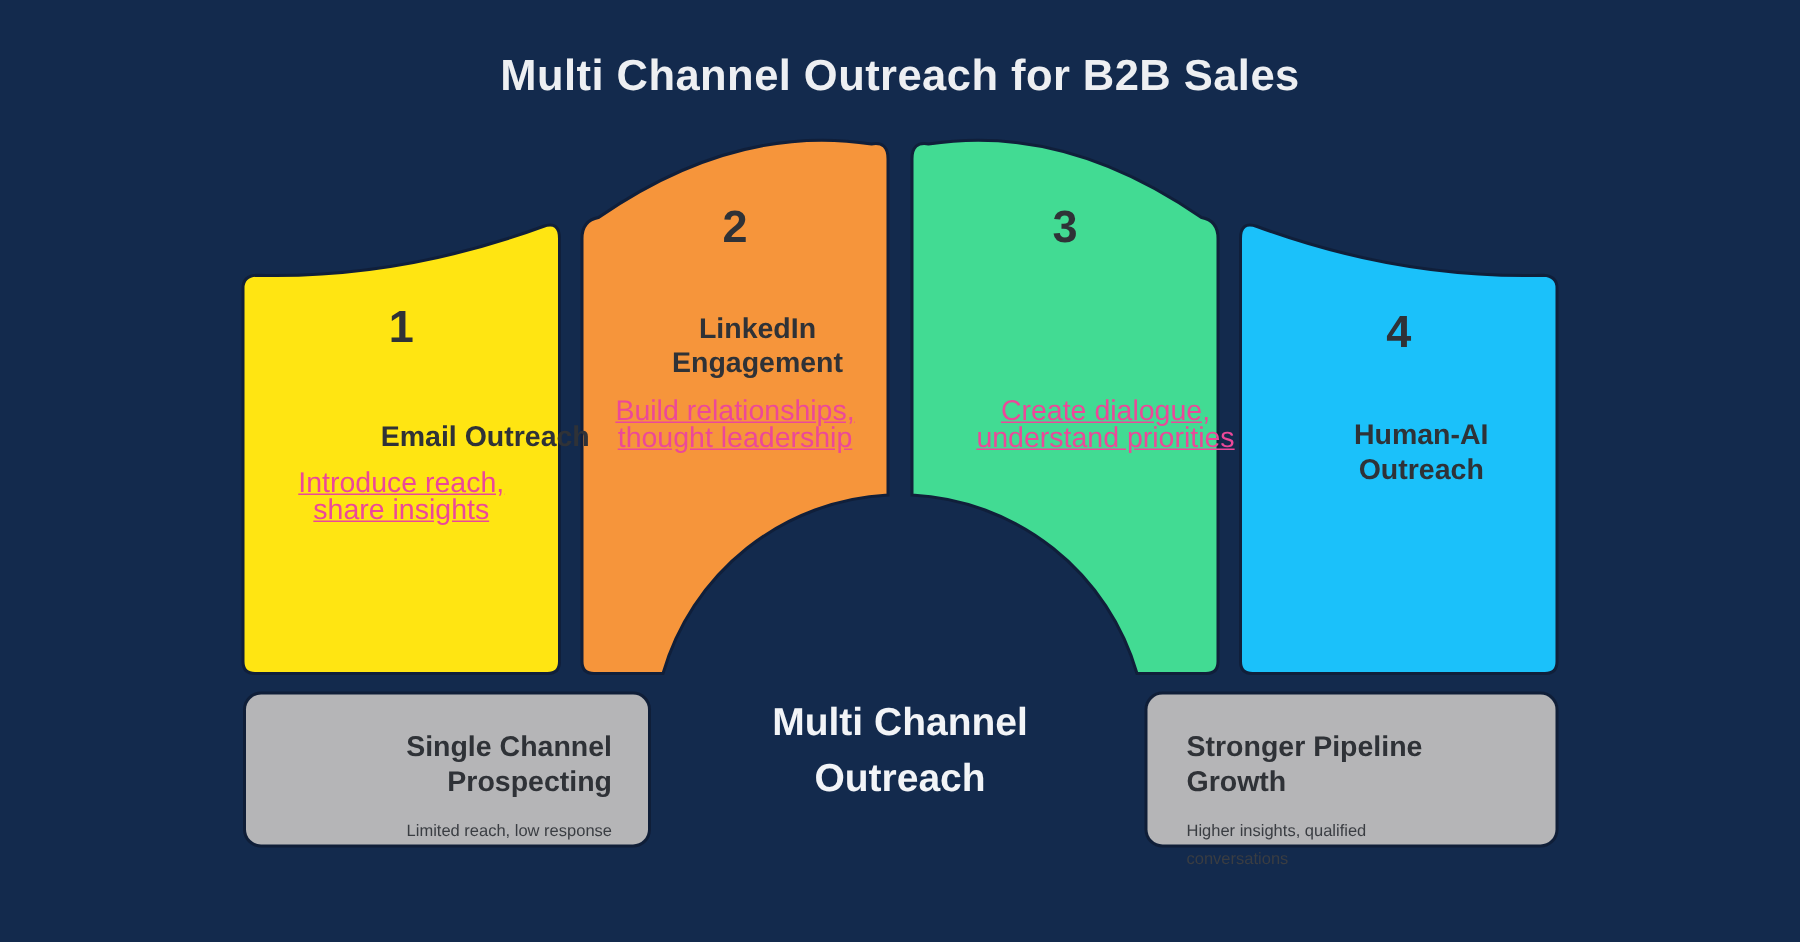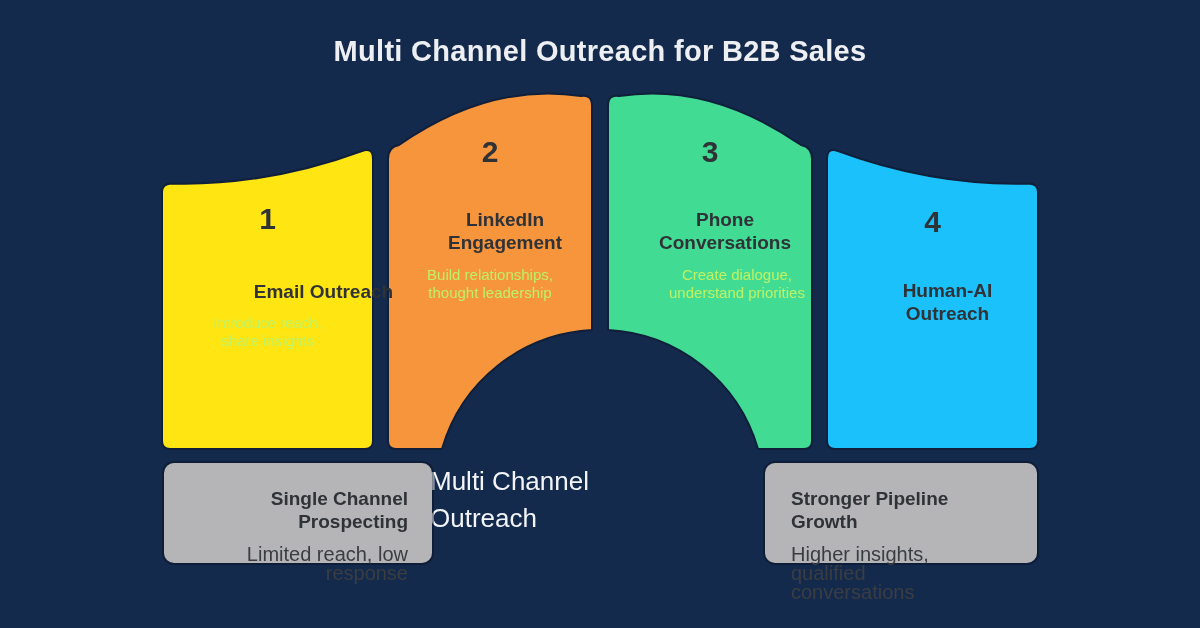--- a/index.html
+++ b/index.html
@@ -29,21 +29,21 @@
   .panel-shape { stroke: #101F3A; stroke-width: 2; }
 
   .ptxt {
     position: absolute;
     text-align: center;
     color: #2F3237;
     white-space: pre-line;
   }
   .pnum   { font-size: 30px; font-weight: 700; }
   .ptitle { font-size: 19px; font-weight: 700; line-height: 23px; padding-left: 15px; }
-  .pdesc  { font-size: 15px; font-weight: 400; line-height: 18px; color: #bef264; }
+  .pdesc  { font-size: 19px; font-weight: 400; line-height: 18px; color: #ec4899; text-decoration: underline; }
 
   
   .p1 { left: 162px; width: 211px; }
   .p1.pnum   { top: 202px; }
   .p1.ptitle { top: 280px; margin-left: 41px; }
   .p1.pdesc  { top: 314px; }
   
   .p2 { left: 388px; width: 204px; }
   .p2.pnum   { top: 135px; }
   .p2.ptitle { top: 208px; }
@@ -55,23 +55,23 @@
   .p3.pdesc  { top: 266px; padding-left: 27px; }
   
   .p4 { left: 827px; width: 211px; }
   .p4.pnum   { top: 205px; }
   .p4.ptitle { top: 279px; }
   .p4.pdesc  { top: 337px; }
 
   .center-label {
     position: absolute;
     top: 463px; left: 430px; width: 340px;
-    text-align: left;
+    text-align: center;
     font-size: 26px;
-    font-weight: 400;
+    font-weight: 700;
     line-height: 37px;
     color: #F2F4F7;
     white-space: pre-line;
   }
 
   .outcome-box {
     position: absolute;
     top: 463px;
     height: 100px;
     background: #B5B5B7;
@@ -81,21 +81,21 @@
     color: #2F3237;
   }
   .outcome-left  { left: 164px; width: 268px; text-align: right; padding: 24px 24px 0 20px; }
   .outcome-right { left: 765px; width: 272px; text-align: left;  padding: 24px 32px 0 26px; }
   .outcome-title {
     font-size: 19px; font-weight: 700; line-height: 23px;
     white-space: pre-line;
   }
   .outcome-desc {
     margin-top: 12px;
-    font-size: 20px; line-height: 19px; color: #3A3D42;
+    font-size: 11px; line-height: 19px; color: #3A3D42;
     white-space: pre-line;
   }
 </style>
 </head>
 <body>
 
 <div class="canvas">
 
   <h1 class="page-title">Multi Channel Outreach for B2B Sales</h1>
 
@@ -115,22 +115,20 @@
   <div class="ptxt pdesc p1">Introduce reach,
 share insights</div>
 
   <div class="ptxt pnum p2">2</div>
   <div class="ptxt ptitle p2">LinkedIn
 Engagement</div>
   <div class="ptxt pdesc p2">Build relationships,
 thought leadership</div>
 
   <div class="ptxt pnum p3">3</div>
-  <div class="ptxt ptitle p3">Phone
-Conversations</div>
   <div class="ptxt pdesc p3">Create dialogue,
 understand priorities</div>
 
   <div class="ptxt pnum p4">4</div>
   <div class="ptxt ptitle p4">Human-AI
 Outreach</div>
 
   <div class="center-label">Multi Channel
 Outreach</div>
 

